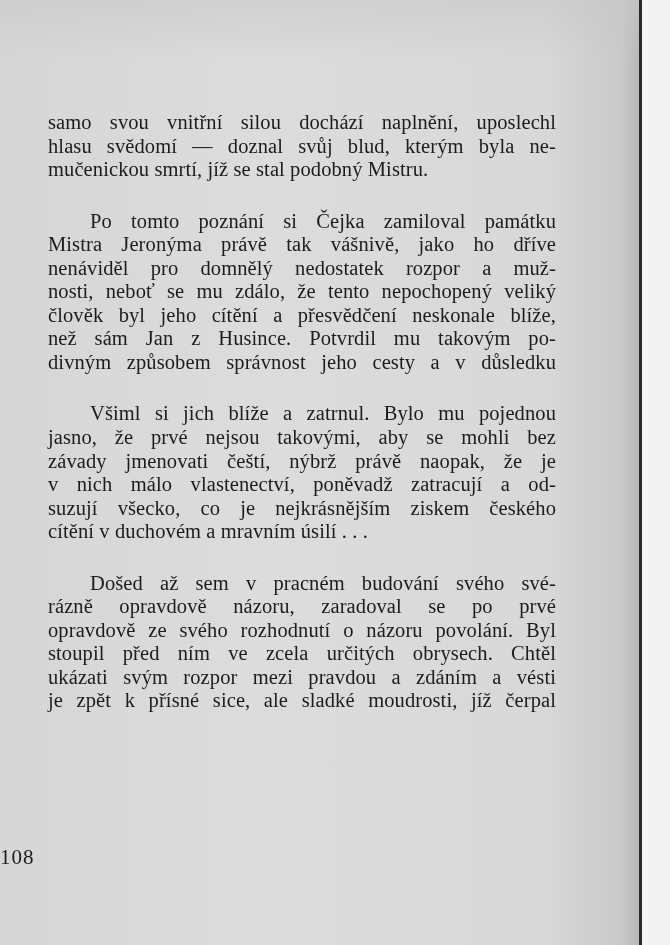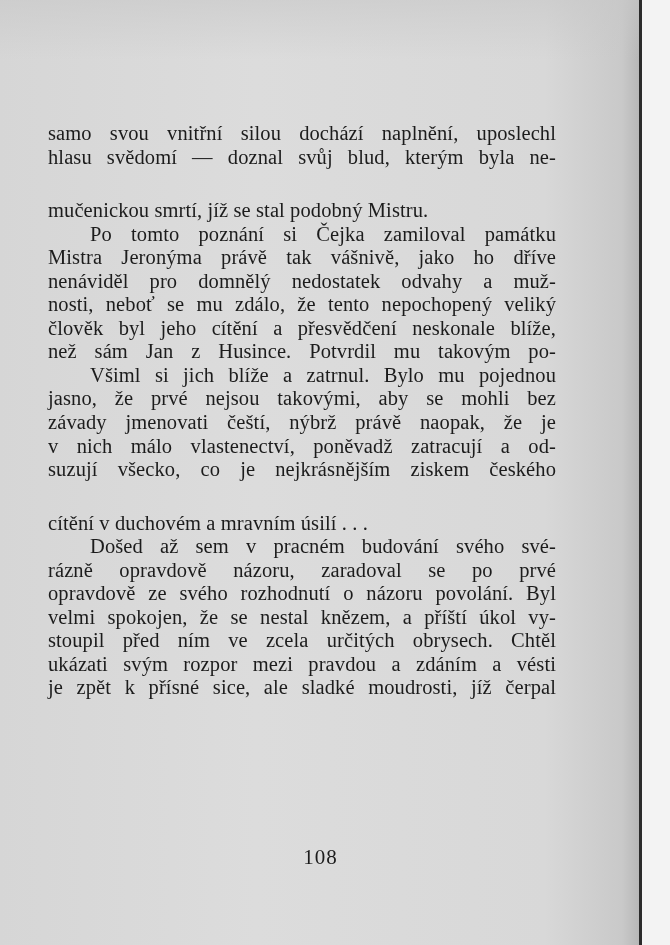--- a/index.html
+++ b/index.html
@@ -40,76 +40,75 @@
     position: absolute;
     left: 642px;
     top: 0;
     width: 28px;
     height: 945px;
     background: #f3f3f3;
   }
   .text-block {
     position: absolute;
     left: 48px;
-    top: 122px;
+    top: 111px;
     width: 508px;
     color: #1c1c1c;
     font-size: 20.5px;
   }
   .line {
     display: block;
     height: 23.55px;
     line-height: 23.55px;
     white-space: nowrap;
     text-align: justify;
     text-align-last: justify;
     letter-spacing: 0.1px;
   }
   .line.last {
     text-align-last: left;
-    margin-top: 30px;
   }
   .line.indent {
     padding-left: 42px;
+    margin-top: 28px;
   }
   .page-number {
     position: absolute;
     left: 0;
     width: 641px;
     top: 845px;
-    text-align: center;
     font-size: 21px;
     color: #1c1c1c;
     letter-spacing: 1px;
   }
 </style>
 </head>
 <body>
 
 <div class="page">
   <div class="text-block">
     <span class="line">samo svou vnitřní silou dochází naplnění, uposlechl</span>
     <span class="line">hlasu svědomí — doznal svůj blud, kterým byla ne-</span>
     <span class="line last">mučenickou smrtí, jíž se stal podobný Mistru.</span>
     <span class="line indent">Po tomto poznání si Čejka zamiloval památku</span>
     <span class="line">Mistra Jeronýma právě tak vášnivě, jako ho dříve</span>
-    <span class="line">nenáviděl pro domnělý nedostatek odvahy a muž-</span>
+    <span class="line">nenáviděl pro domnělý nedostatek rozpor a muž-</span>
     <span class="line">nosti, neboť se mu zdálo, že tento nepochopený veliký</span>
     <span class="line">člověk byl jeho cítění a přesvědčení neskonale blíže,</span>
     <span class="line">než sám Jan z Husince. Potvrdil mu takovým po-</span>
+    <span class="line">divným způsobem správnost jeho cesty a v důsledku</span>
     <span class="line indent">Všiml si jich blíže a zatrnul. Bylo mu pojednou</span>
     <span class="line">jasno, že prvé nejsou takovými, aby se mohli bez</span>
     <span class="line">závady jmenovati čeští, nýbrž právě naopak, že je</span>
     <span class="line">v nich málo vlastenectví, poněvadž zatracují a od-</span>
     <span class="line">suzují všecko, co je nejkrásnějším ziskem českého</span>
     <span class="line last">cítění v duchovém a mravním úsilí . . .</span>
     <span class="line indent">Došed až sem v pracném budování svého své-</span>
     <span class="line">rázně opravdově názoru, zaradoval se po prvé</span>
     <span class="line">opravdově ze svého rozhodnutí o názoru povolání. Byl</span>
-    <span class="line">velmi spokojen, že se nestal knězem, a příští úkol vy-</span>
     <span class="line">stoupil před ním ve zcela určitých obrysech. Chtěl</span>
     <span class="line">ukázati svým rozpor mezi pravdou a zdáním a vésti</span>
     <span class="line">je zpět k přísné sice, ale sladké moudrosti, jíž čerpal</span>
   </div>
   <div class="page-number">108</div>
 </div>
 <div class="edge-line"></div>
 <div class="next-page"></div>
 
 </body></html>

